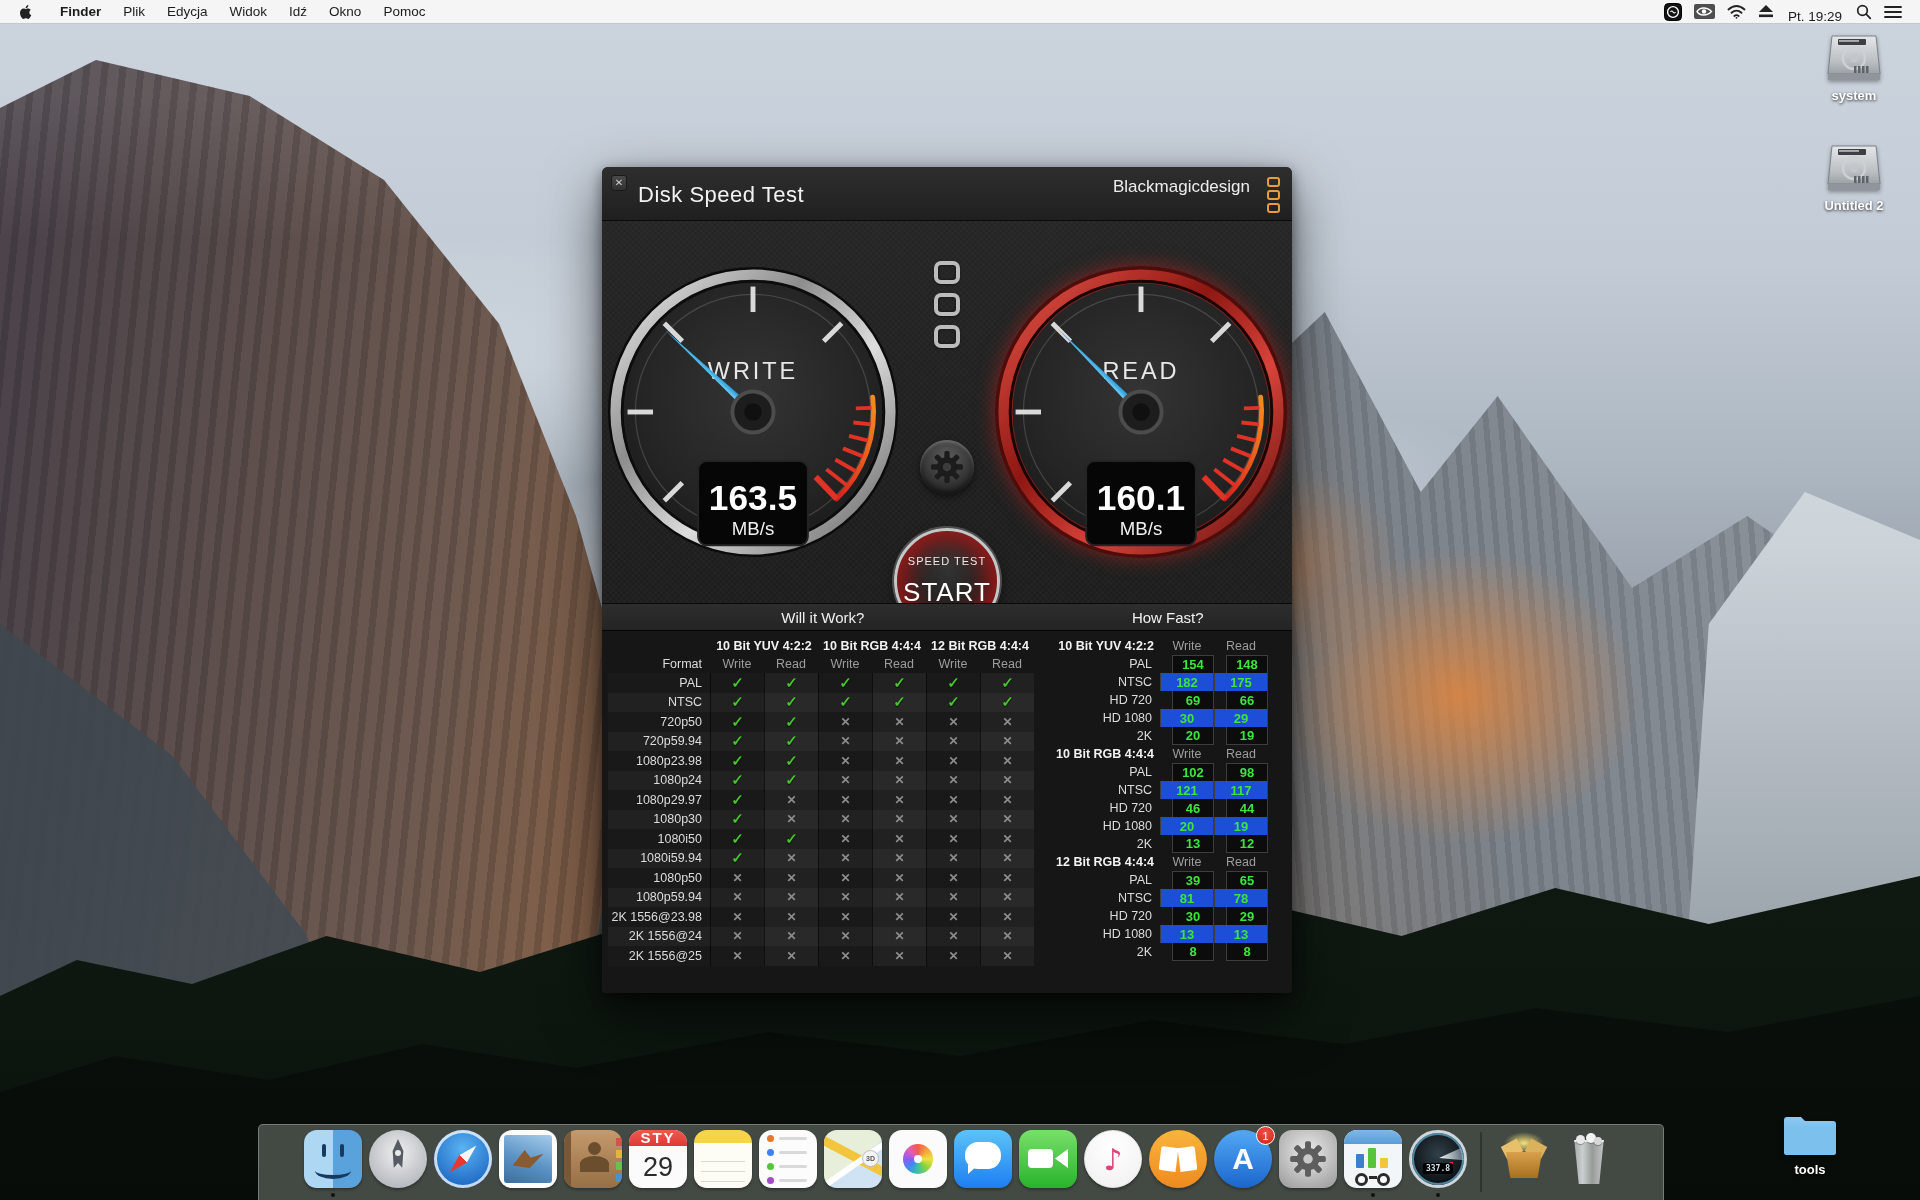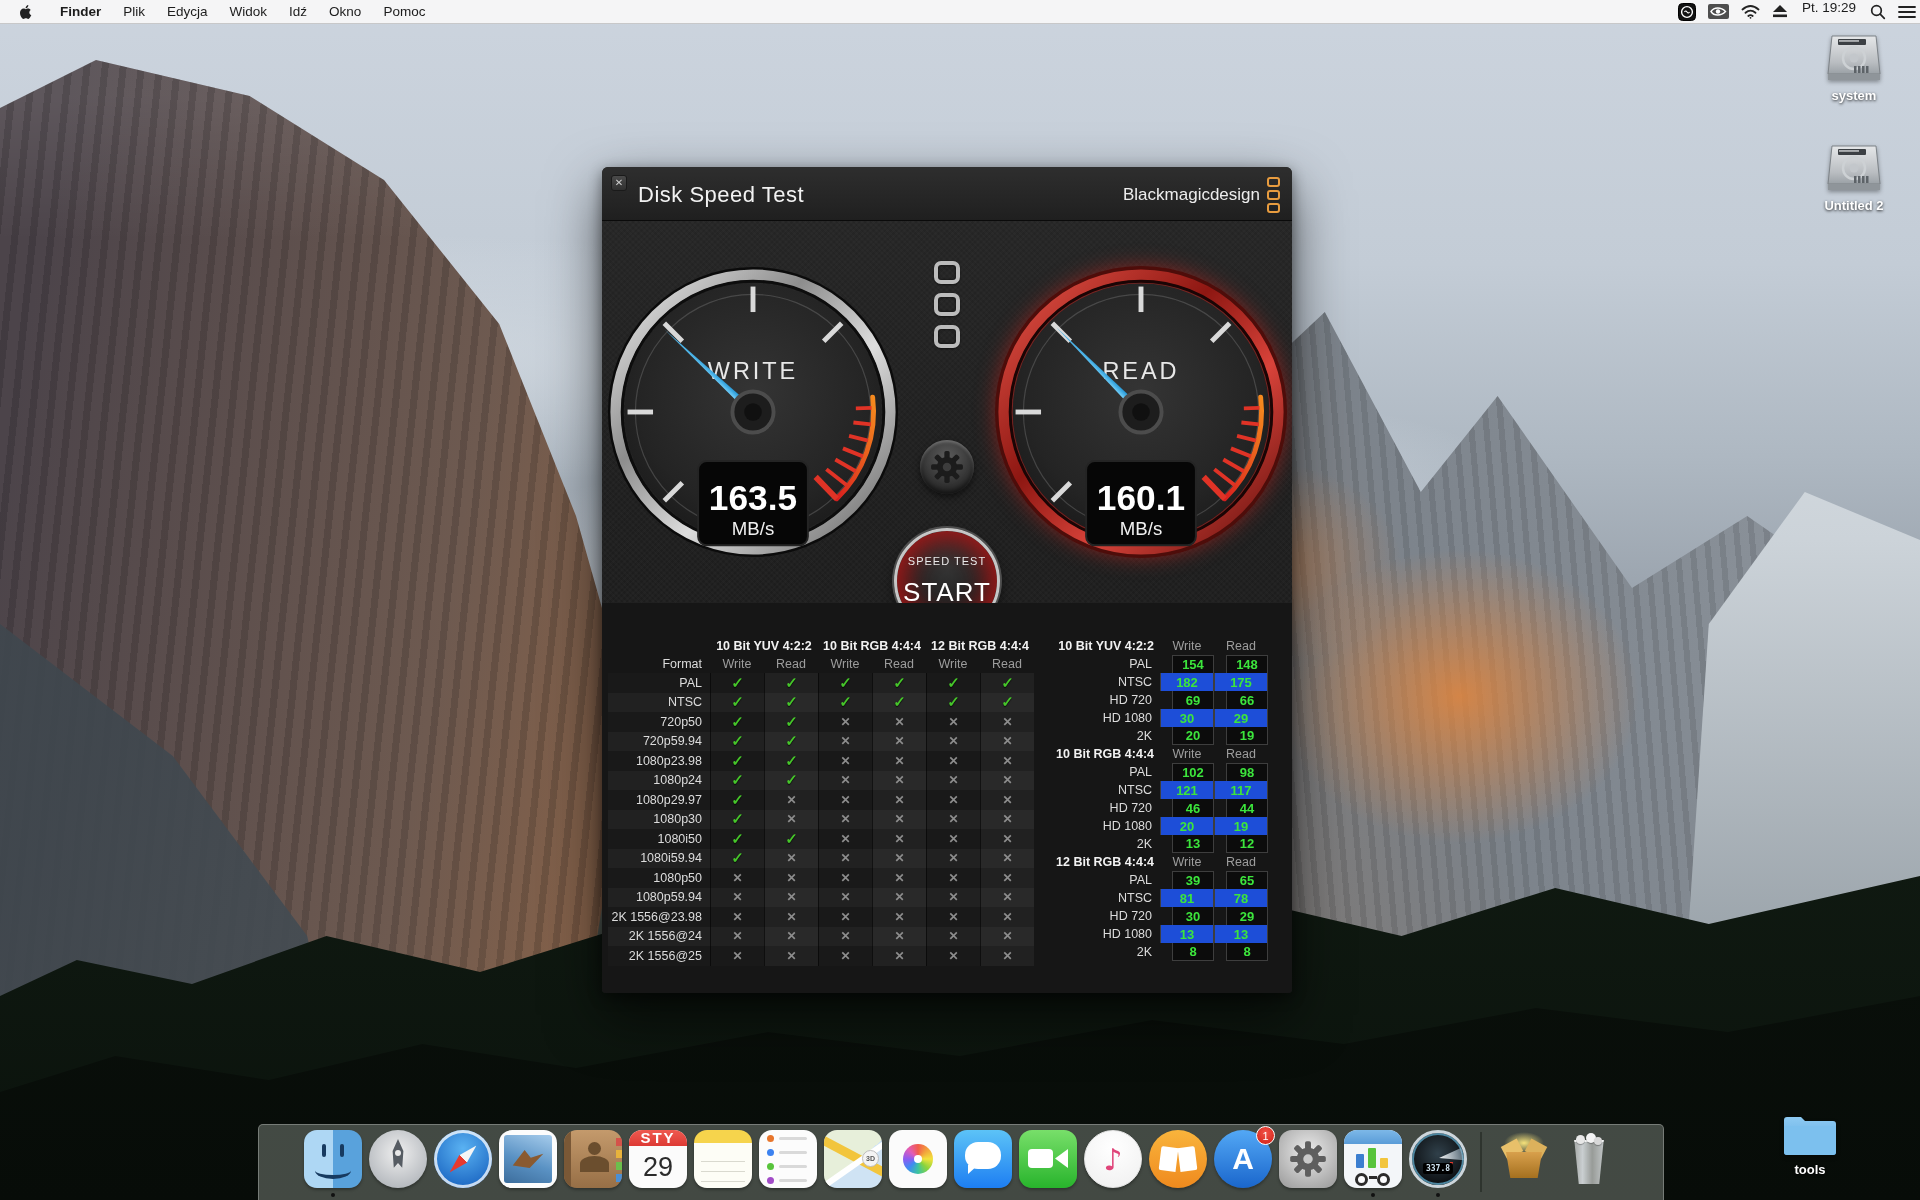--- a/index.html
+++ b/index.html
@@ -37,21 +37,21 @@
 
   
   .menubar { position:absolute; top:0; left:0; right:0; height:24px;
     background:rgba(247,247,247,.93); border-bottom:1px solid rgba(0,0,0,.18);
     display:flex; align-items:center; justify-content:space-between; z-index:50;
     font-size:13.5px; color:#1c1c1c; }
   .mb-left { display:flex; align-items:center; gap:0; padding-left:18px; }
   .apple-logo { width:15px; height:17px; margin-right:16px; display:flex; align-items:center; }
   .mb-item { padding:0 11px; height:24px; line-height:24px; cursor:default; }
   .mb-item.active { font-weight:bold; }
-  .mb-right { display:flex; align-items:flex-start; gap:4px; }
+  .mb-right { display:flex; align-items:flex-end; gap:4px; padding-right:14px; }
   .mb-ico { display:flex; align-items:center; justify-content:center; height:24px; padding:0 4px; }
   .mb-clock { padding:0 6px; font-size:13.5px; }
 
   
   .desk-icon { position:absolute; width:92px; display:flex; flex-direction:column; align-items:center; gap:4px; }
   .desk-label { color:#fff; font-size:13px; font-weight:600; text-shadow:0 1px 3px rgba(0,0,0,.85); white-space:nowrap; }
   .di-system { left:1808px; top:32px; }
   .di-untitled { left:1808px; top:142px; }
   .di-tools { left:1764px; top:1112px; }
   .folder-svg { filter:drop-shadow(0 2px 2px rgba(0,0,0,.35)); }
@@ -64,21 +64,21 @@
       repeating-linear-gradient(-45deg, rgba(255,255,255,.016) 0 2px, transparent 2px 4px),
       linear-gradient(180deg,#262626 0%,#1e1e1e 40%,#191919 100%);
     box-shadow:0 22px 55px rgba(0,0,0,.6), 0 4px 14px rgba(0,0,0,.45); }
   .titlebar { position:absolute; top:0; left:0; right:0; height:54px;
     background:linear-gradient(180deg,#2e2e2e 0%,#242424 70%,#1f1f1f 100%);
     border-bottom:1px solid #0a0a0a; }
   .close-btn { position:absolute; left:9px; top:8px; width:16px; height:16px; border-radius:3px;
     background:linear-gradient(180deg,#4a4a4a,#303030); border:1px solid #1a1a1a;
     color:#cfcfcf; font-size:10px; line-height:14px; text-align:center; cursor:default; }
   .win-title { position:absolute; left:36px; top:15px; font-size:22px; color:#f2f2f2; letter-spacing:.5px; }
-  .brand { position:absolute; right:12px; top:10px; display:flex; align-items:center; gap:7px; }
+  .brand { position:absolute; right:12px; top:10px; display:flex; gap:17px; }
   .brand-text { color:#ededed; font-size:17px; }
   .brand-squares { display:flex; flex-direction:column; gap:3px; }
   .brand-sq { width:13px; height:10px; border:2px solid #e89c3f; border-radius:3px; }
 
   
   .gauge-area { position:absolute; top:54px; left:0; right:0; height:382px; }
   .gauge { position:absolute; top:44px; width:294px; height:294px; }
   .gauge.write { left:4px; }
   .gauge.read  { right:4px; }
   .gauge.read svg { filter:drop-shadow(0 0 10px rgba(205,35,30,.55)); }
@@ -505,20 +505,24 @@
         </svg>
       </div>
       <div class="start-btn">
         <span class="start-sub">SPEED TEST</span>
         <span class="start-main">START</span>
       </div>
     </div>
   </div>
 
   <div class="tables">
+    <div class="section-strip">
+      <div class="sec-left">Will it Work?</div>
+      <div class="sec-right">How Fast?</div>
+    </div>
     <div class="wiw" id="wiw-table">
         <div class="wiw-cell wiw-gh0"></div>
         <div class="wiw-cell wiw-gh">10 Bit YUV 4:2:2</div>
         <div class="wiw-cell wiw-gh">10 Bit RGB 4:4:4</div>
         <div class="wiw-cell wiw-gh">12 Bit RGB 4:4:4</div>
         <div class="wiw-cell wiw-sub wiw-fmt">Format</div>
         <div class="wiw-cell wiw-sub">Write</div>
         <div class="wiw-cell wiw-sub">Read</div>
         <div class="wiw-cell wiw-sub">Write</div>
         <div class="wiw-cell wiw-sub">Read</div>

